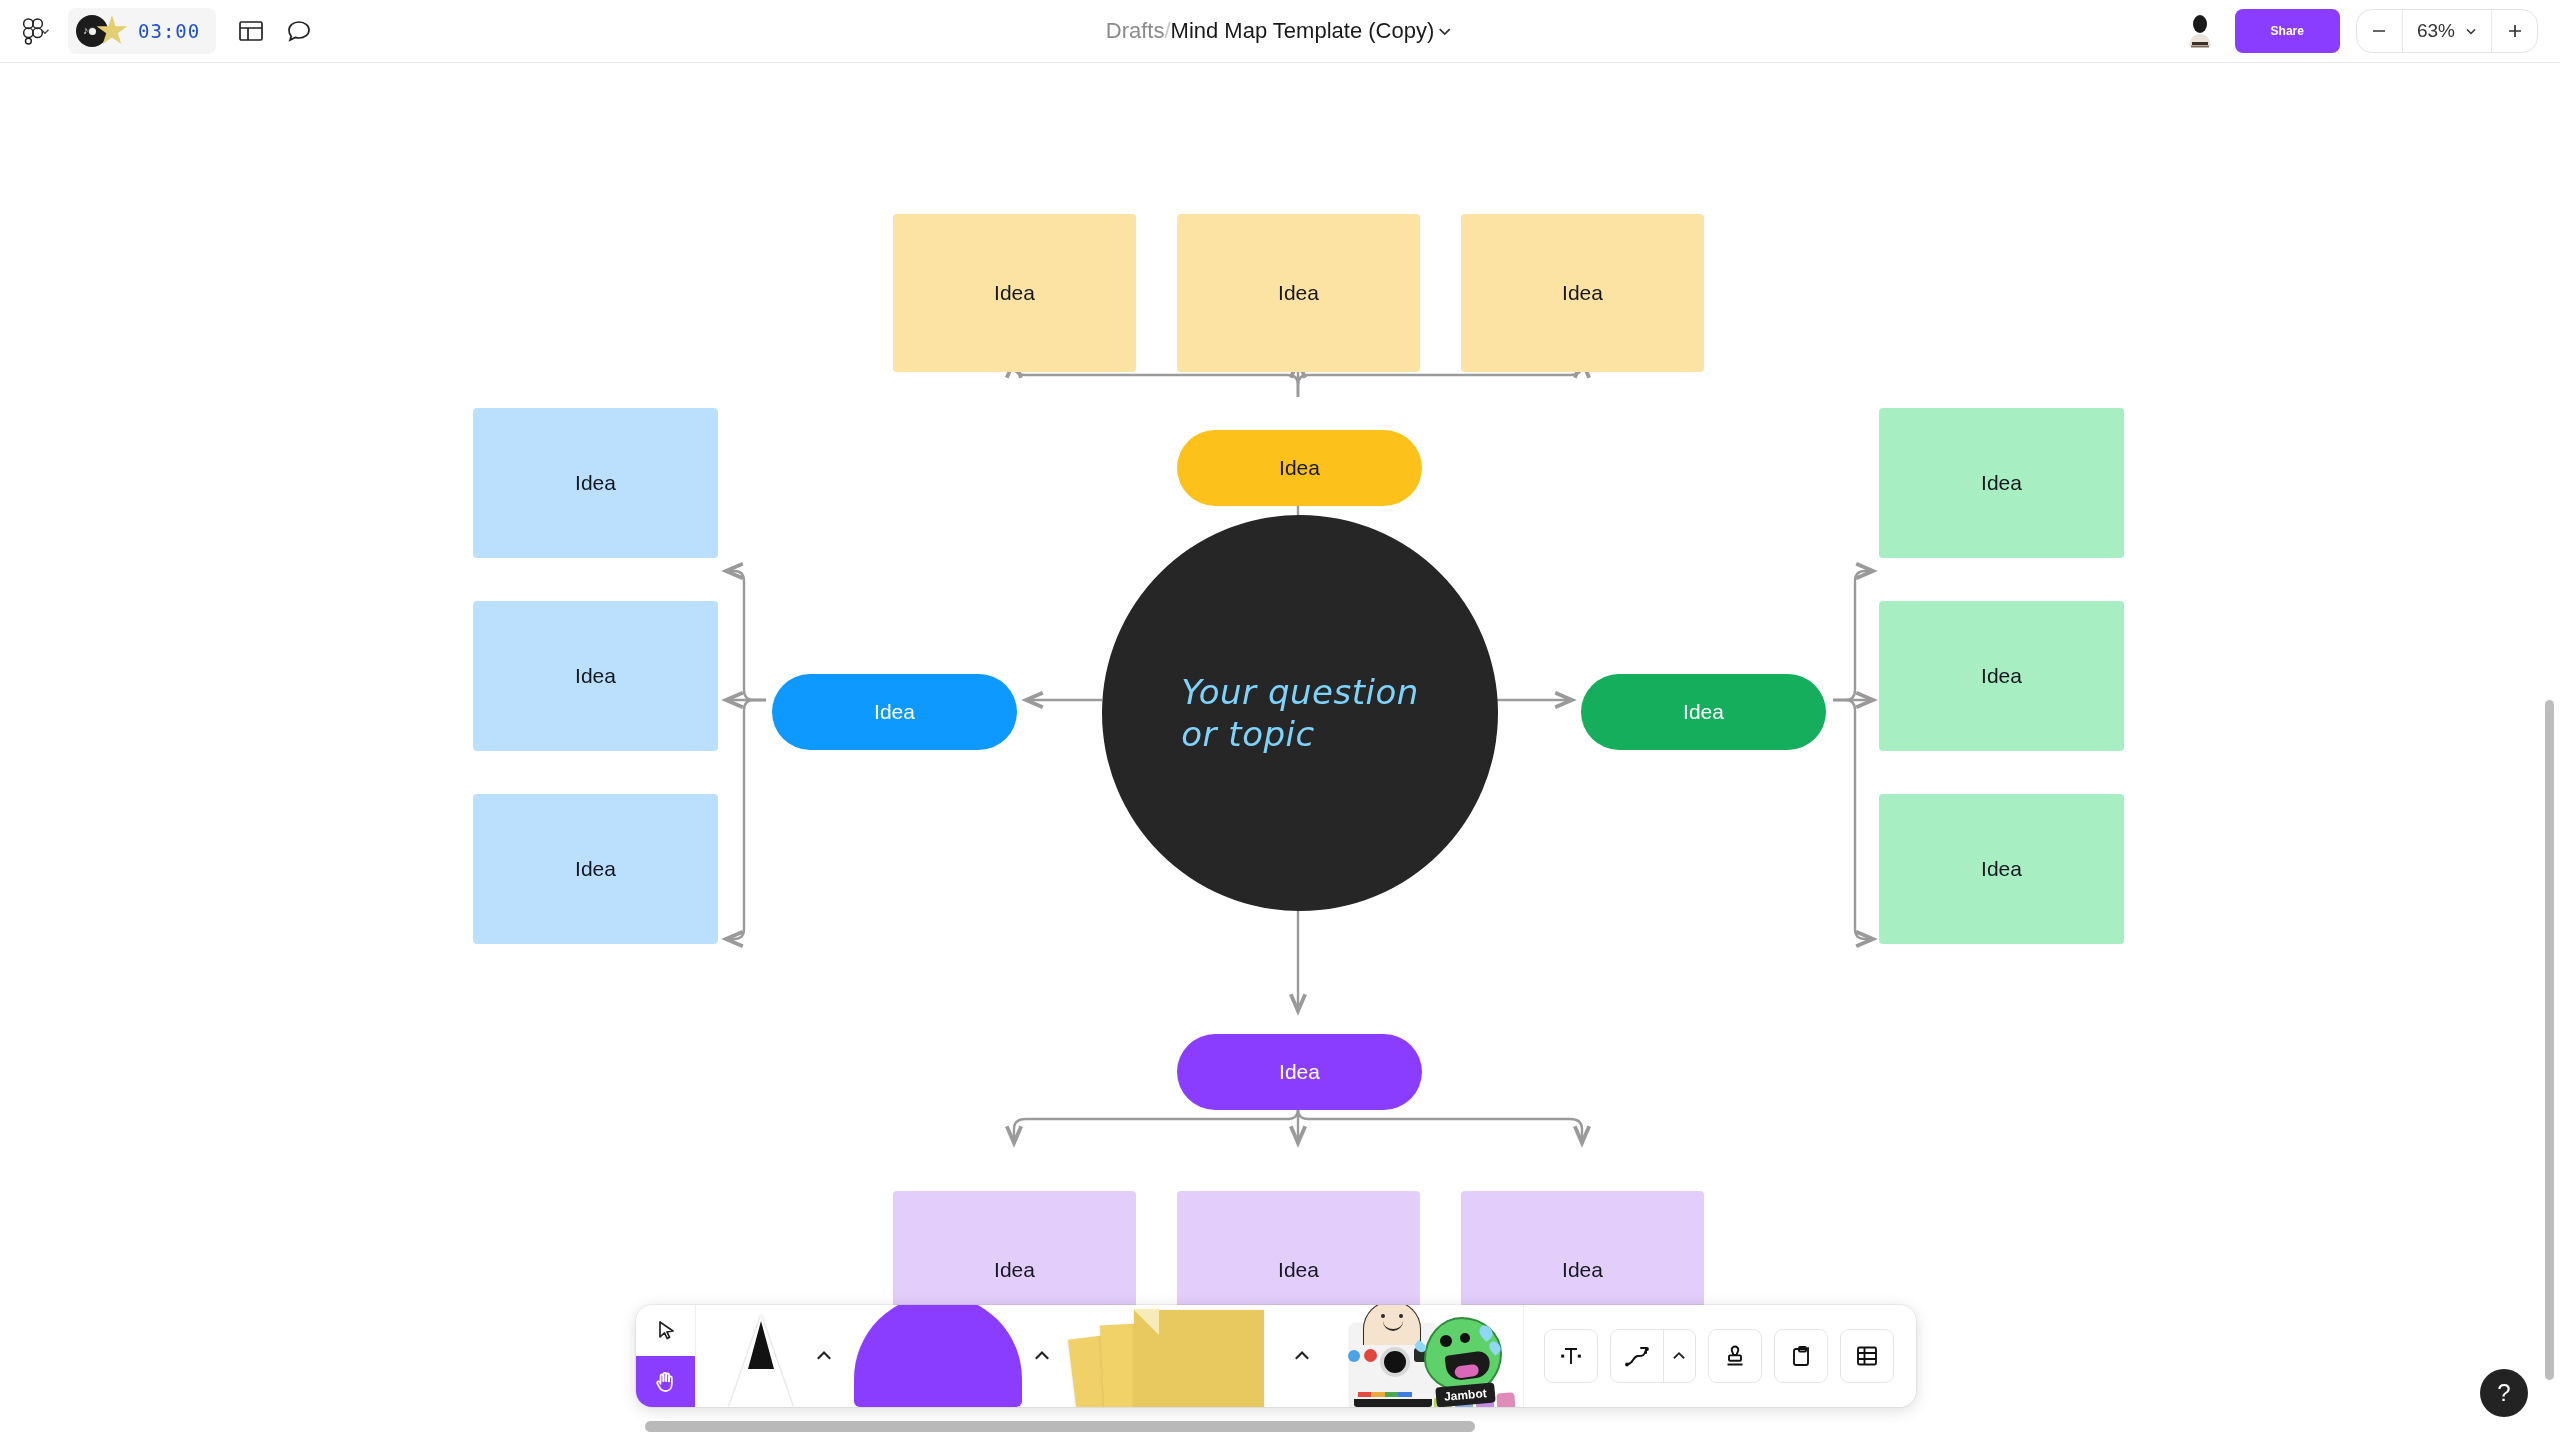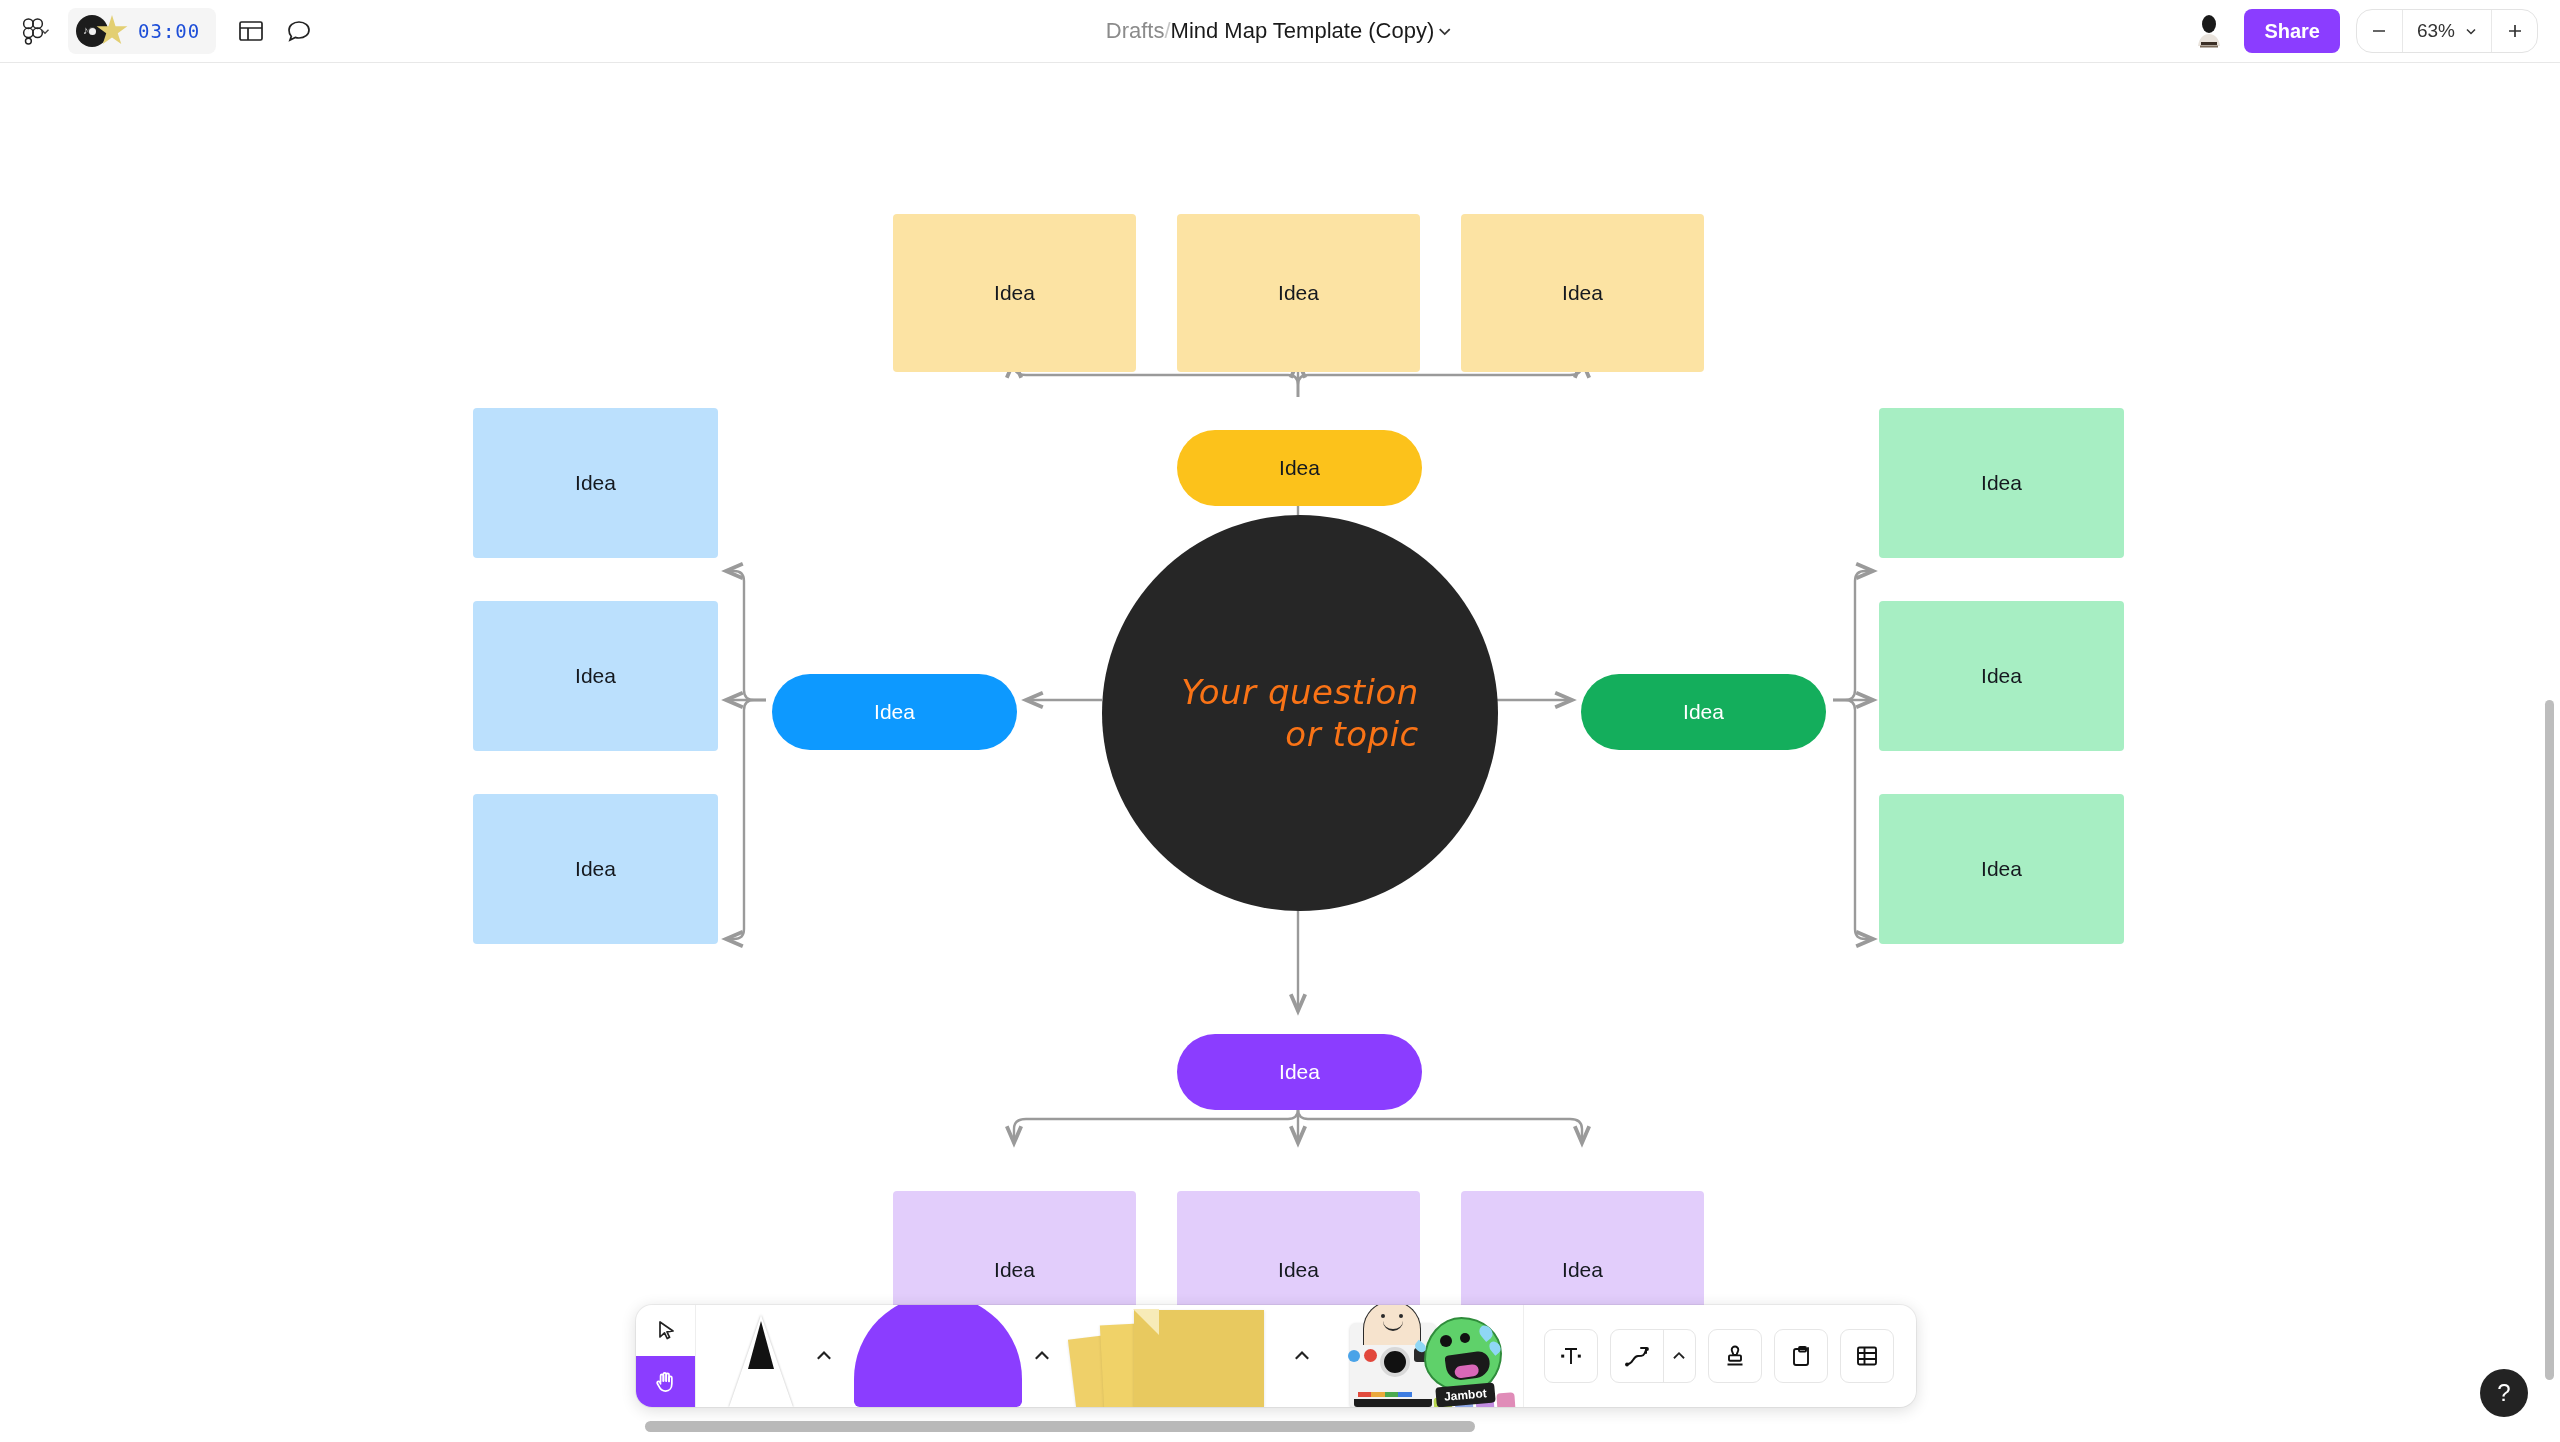--- a/index.html
+++ b/index.html
@@ -70,22 +70,22 @@
   .crumb-sep { color: #c8c8c8; }
   .crumb-file { color: #1a1a1a; cursor: pointer; }
 
   .hdr-right {
     margin-left: auto; display: flex; align-items: center;
     gap: 16px; padding-right: 22px;
   }
   .avatar-wrap { width: 38px; height: 38px; position: relative; cursor: pointer; }
   .share-btn {
     background: #8b3dff; color: #ffffff;
-    font-size: 20px; font-weight: bold;
-    padding: 0 20px; height: 44px; line-height: 44px;
+    font-size: 12px; font-weight: bold;
+    padding: 0 36px; height: 44px; line-height: 44px;
     border-radius: 8px; cursor: pointer;
   }
   .zoom-group {
     display: flex; align-items: center;
     border: 1px solid #e3e3e3; border-radius: 16px; height: 44px;
     overflow: hidden;
   }
   .zoom-seg {
     display: flex; align-items: center; justify-content: center;
     height: 100%; cursor: pointer; color: #333;
@@ -108,21 +108,21 @@
     font-size: 21px; cursor: pointer; margin-top: 12px;
   }
   .card {           
     border-radius: 4px; color: #15191f;
   }
   .pill {
     border-radius: 999px; color: #ffffff; font-size: 21px;
   }
   .center-circle {
     border-radius: 50%; background: #262626;
-    color: #f97316; text-align: right; line-height: 1.25;
+    color: #7dd3fc; text-align: left; line-height: 1.25;
     font-family: "DejaVu Sans", sans-serif;
     font-size: 34px; font-style: italic; font-weight: 300;
     letter-spacing: .5px;
   }
 
   
   #toolbar {
     position: absolute; left: 636px; top: 1305px;
     width: 1280px; height: 102px;
     background: #ffffff; border-radius: 16px;

